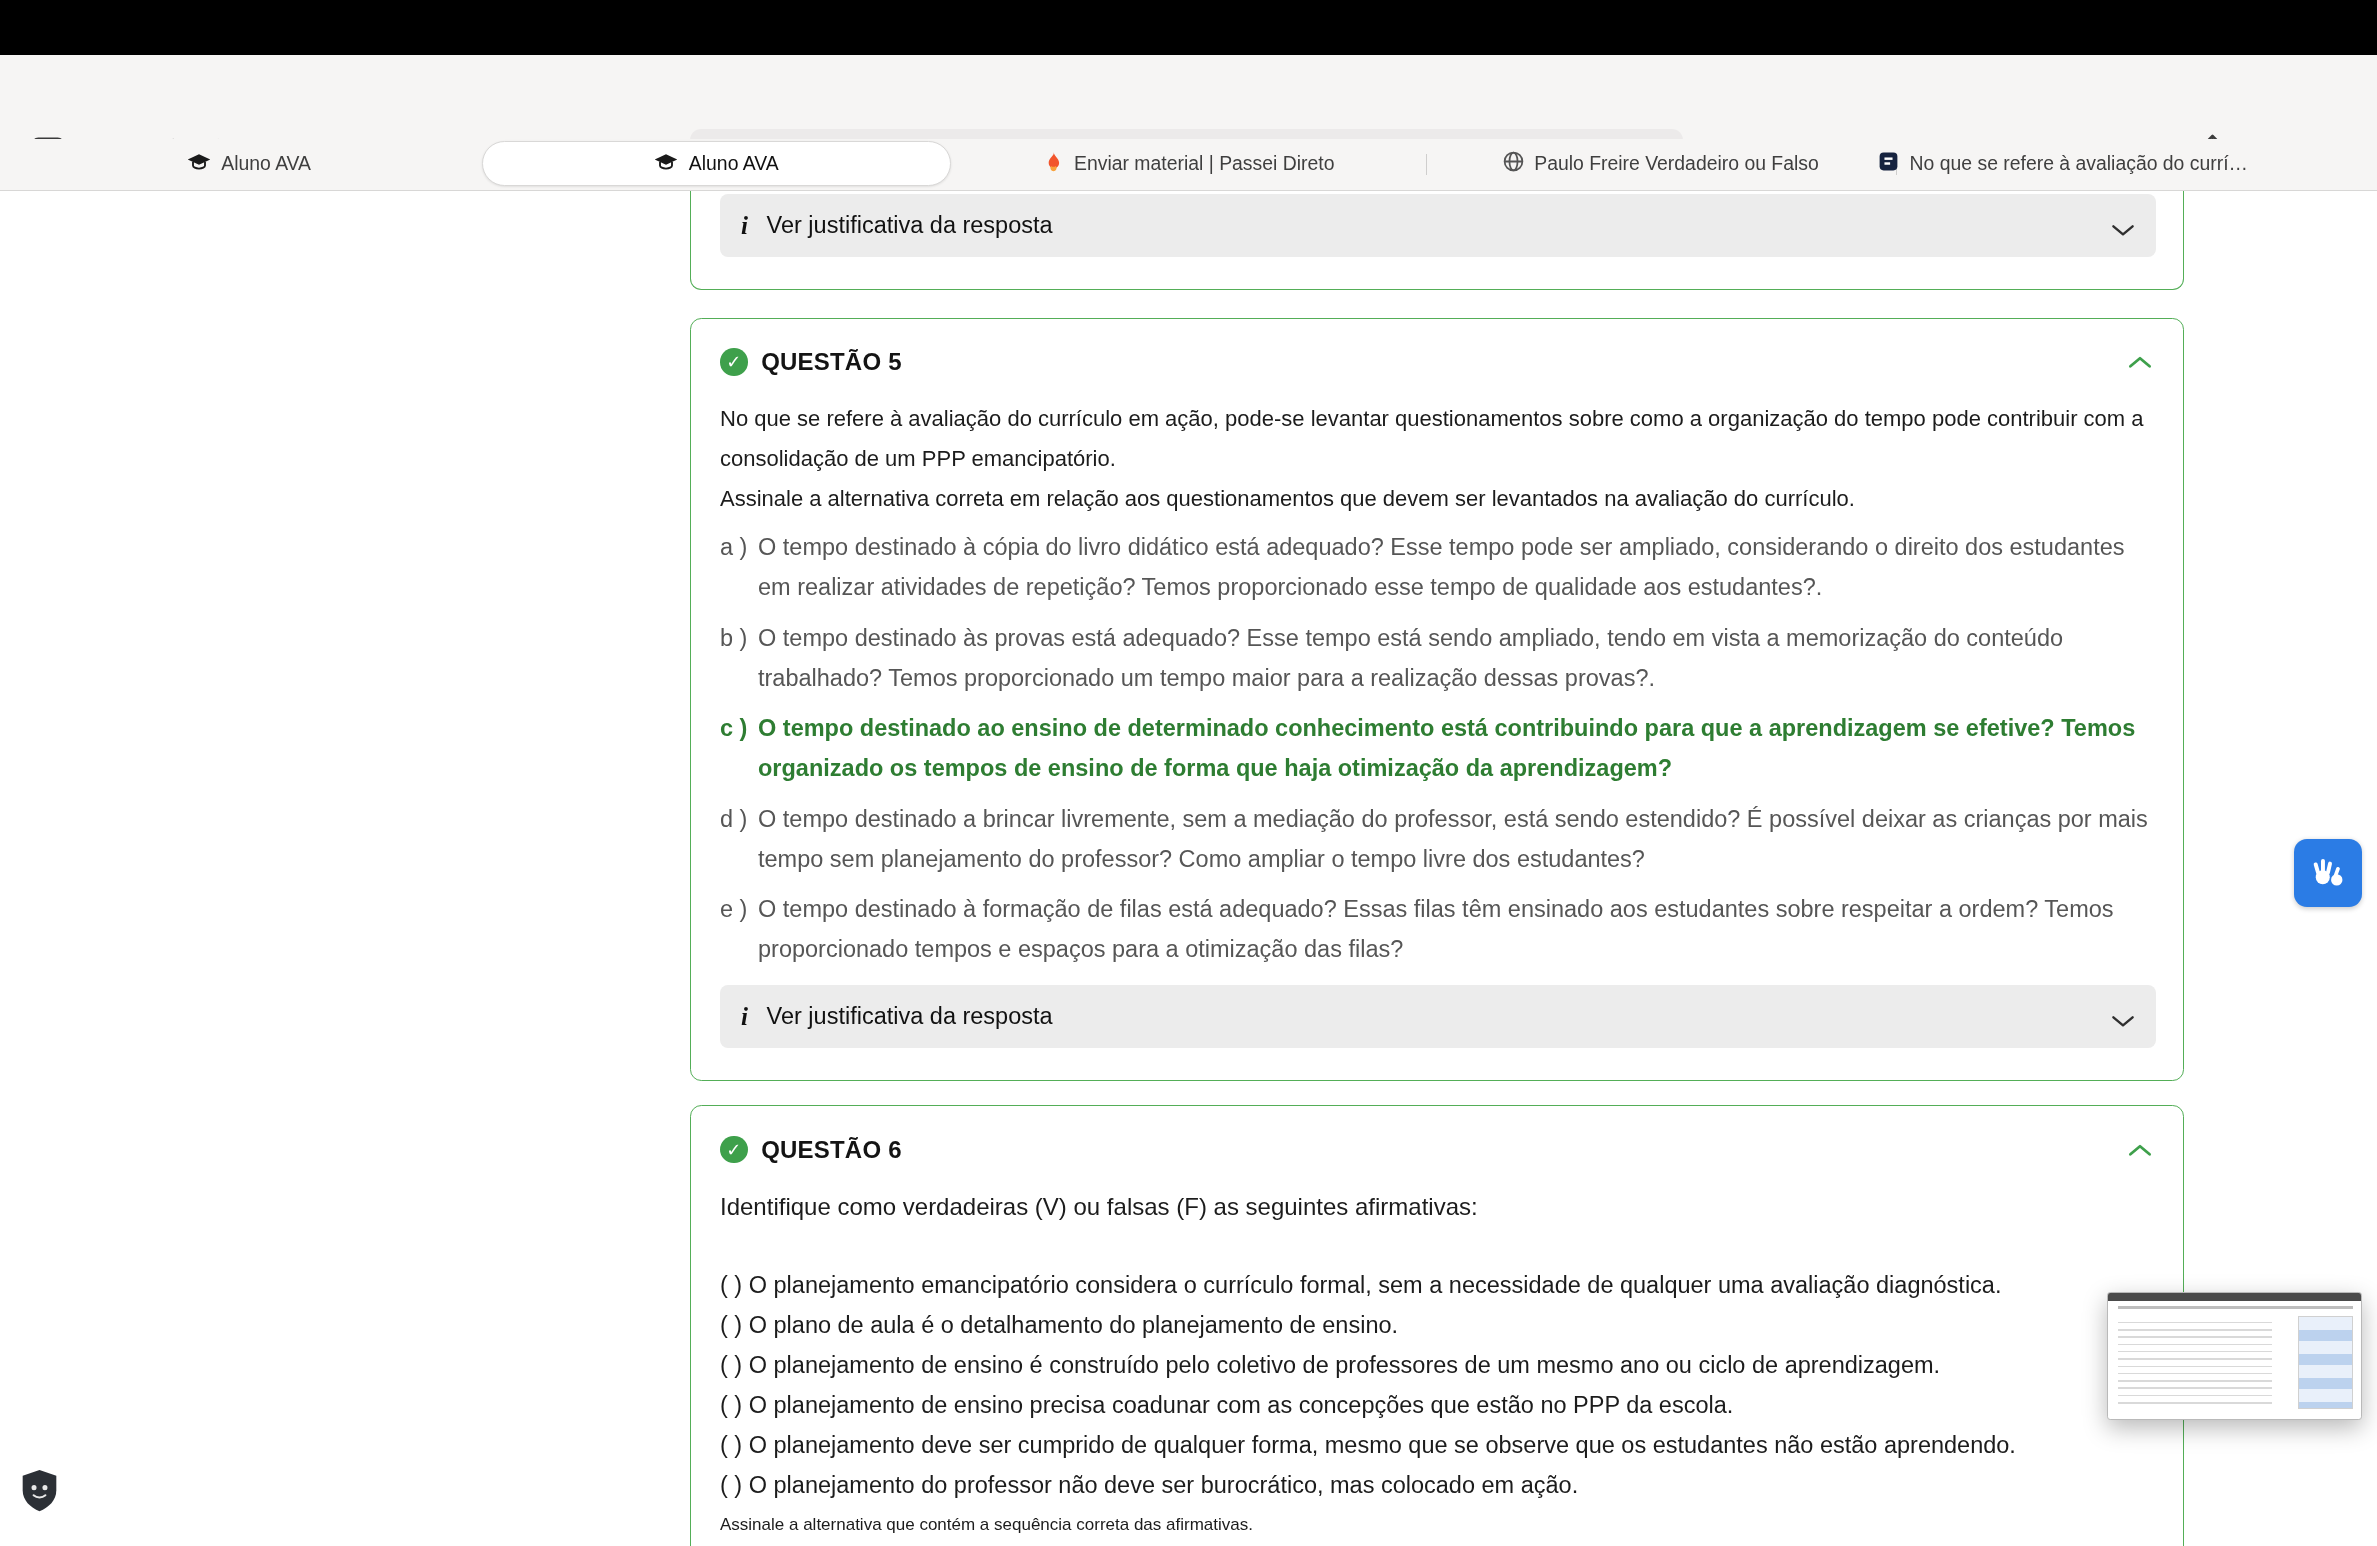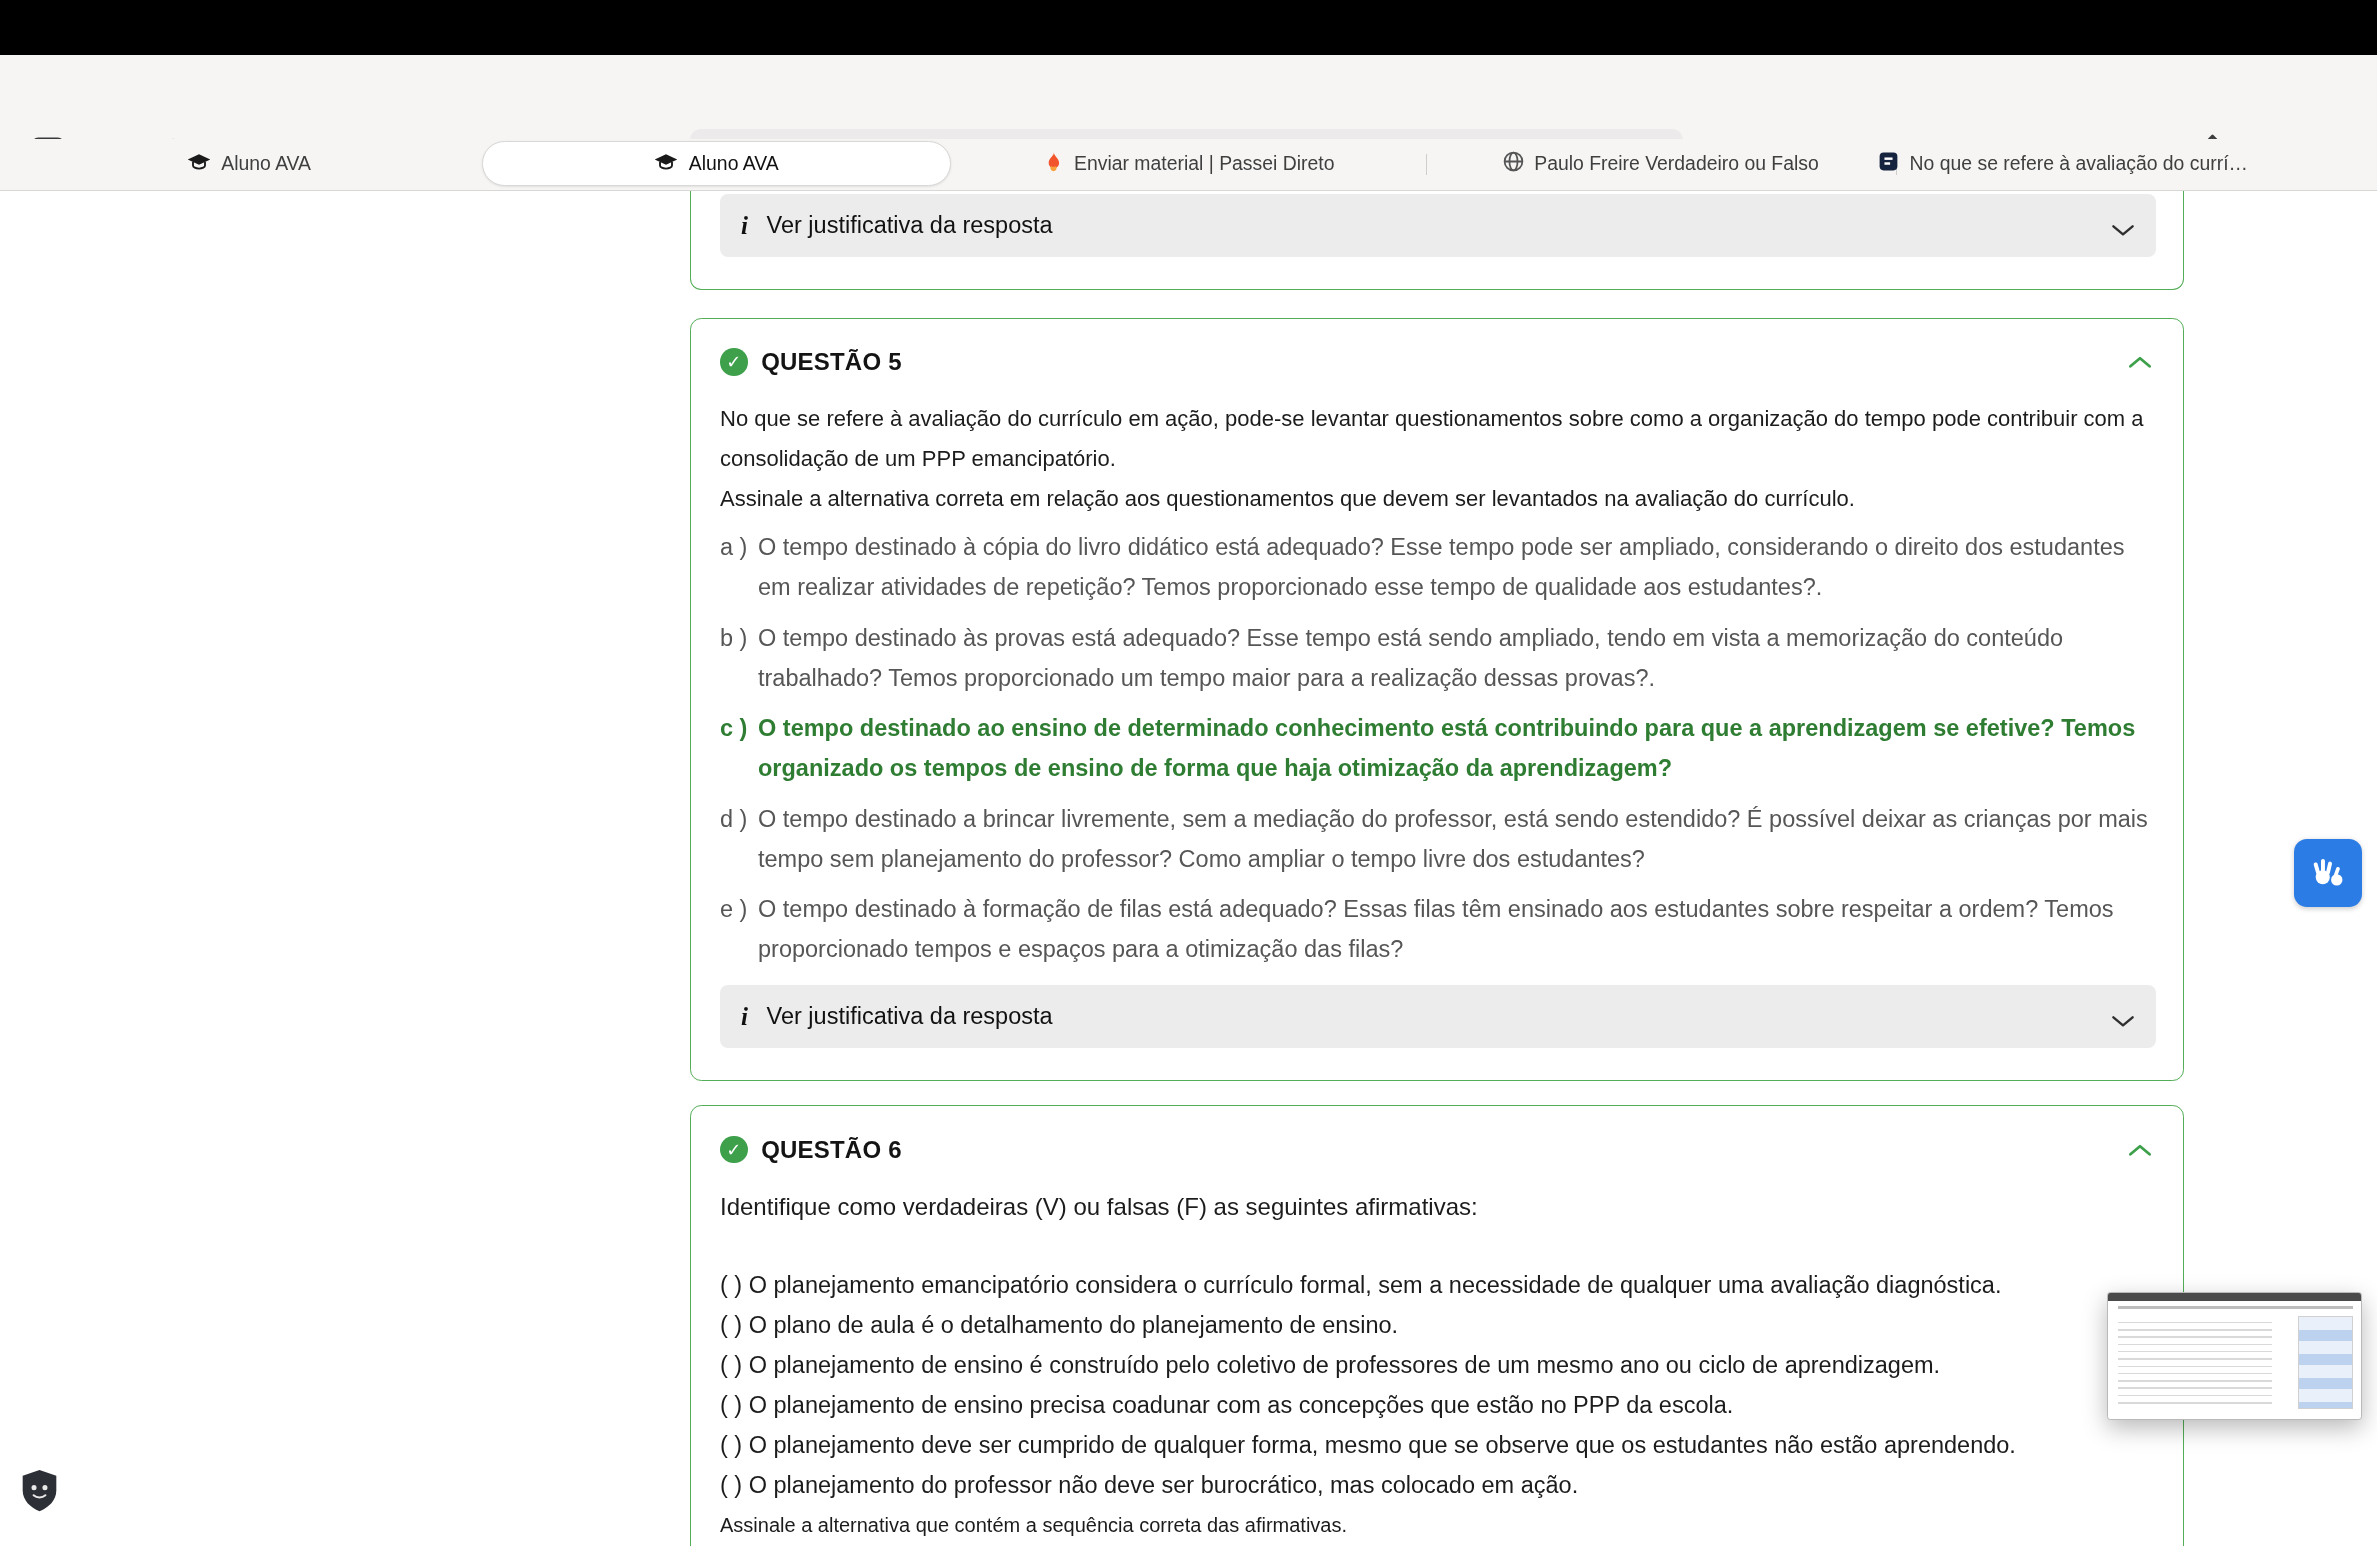--- a/index.html
+++ b/index.html
@@ -43,21 +43,21 @@
   .opts{margin-bottom:0;}
   .opt{position:relative;padding-left:38px;font-size:23.5px;line-height:40px;color:#565656;margin-bottom:10.5px;}
   .opt .marker{position:absolute;left:0;top:0;}
   .opt--correct{color:#2e7d32;font-weight:700;}
   .opts .opt:last-child{margin-bottom:16px;}
   .jbar{height:63px;background:#ececec;border-radius:8px;display:flex;align-items:center;padding:0 21px;font-size:23.5px;color:#111;position:relative;}
   .jbar .iicon{font-family:"Liberation Serif","DejaVu Serif",serif;font-style:italic;font-weight:700;font-size:25px;margin-right:18.6px;}
   .jbar .jchev{position:absolute;right:21px;top:22.6px;}
   .q6intro{font-size:24px;line-height:40px;color:#1c1c1c;margin-bottom:38px;}
   .stmt{font-size:23.5px;line-height:40px;color:#1c1c1c;}
-  .q6closing{font-size:20px;line-height:40px;color:#1c1c1c;}
+  .q6closing{font-size:17px;line-height:40px;color:#1c1c1c;}
   
   .vlibras{position:absolute;left:2294px;top:839px;width:68px;height:68px;background:#2b7ce5;border-radius:13px;display:flex;align-items:center;justify-content:center;cursor:pointer;box-shadow:0 1.6px 4.9px rgba(0,0,0,.2);z-index:20;}
   .shield{position:absolute;left:21px;top:1469px;z-index:20;}
   .pip{position:absolute;left:2107px;top:1292px;width:253px;height:126px;background:#fff;border:0.8px solid #b9b9b9;border-radius:3.2px;box-shadow:0 8px 24px rgba(0,0,0,.28);overflow:hidden;z-index:30;}
   .pip-top{position:absolute;top:0;left:0;right:0;height:8px;background:#4a4a4a;}
   .pip-header{position:absolute;left:9.7px;right:8px;top:13px;height:3.2px;background:#bdbdbd;}
   .pip-lines{position:absolute;left:9.7px;top:22.6px;width:154px;bottom:9.7px;background:repeating-linear-gradient(to bottom,#ffffff 0 5.7px,#d9d9d9 5.7px 7.3px);}
   .pip-side{position:absolute;right:8px;top:22.6px;width:55px;bottom:9.7px;background:repeating-linear-gradient(to bottom,#e9f0fa 0 13px,#bcd2ee 13px 24px);border:0.8px solid #d0d0d0;box-sizing:border-box;}
 </style>
 </head>

